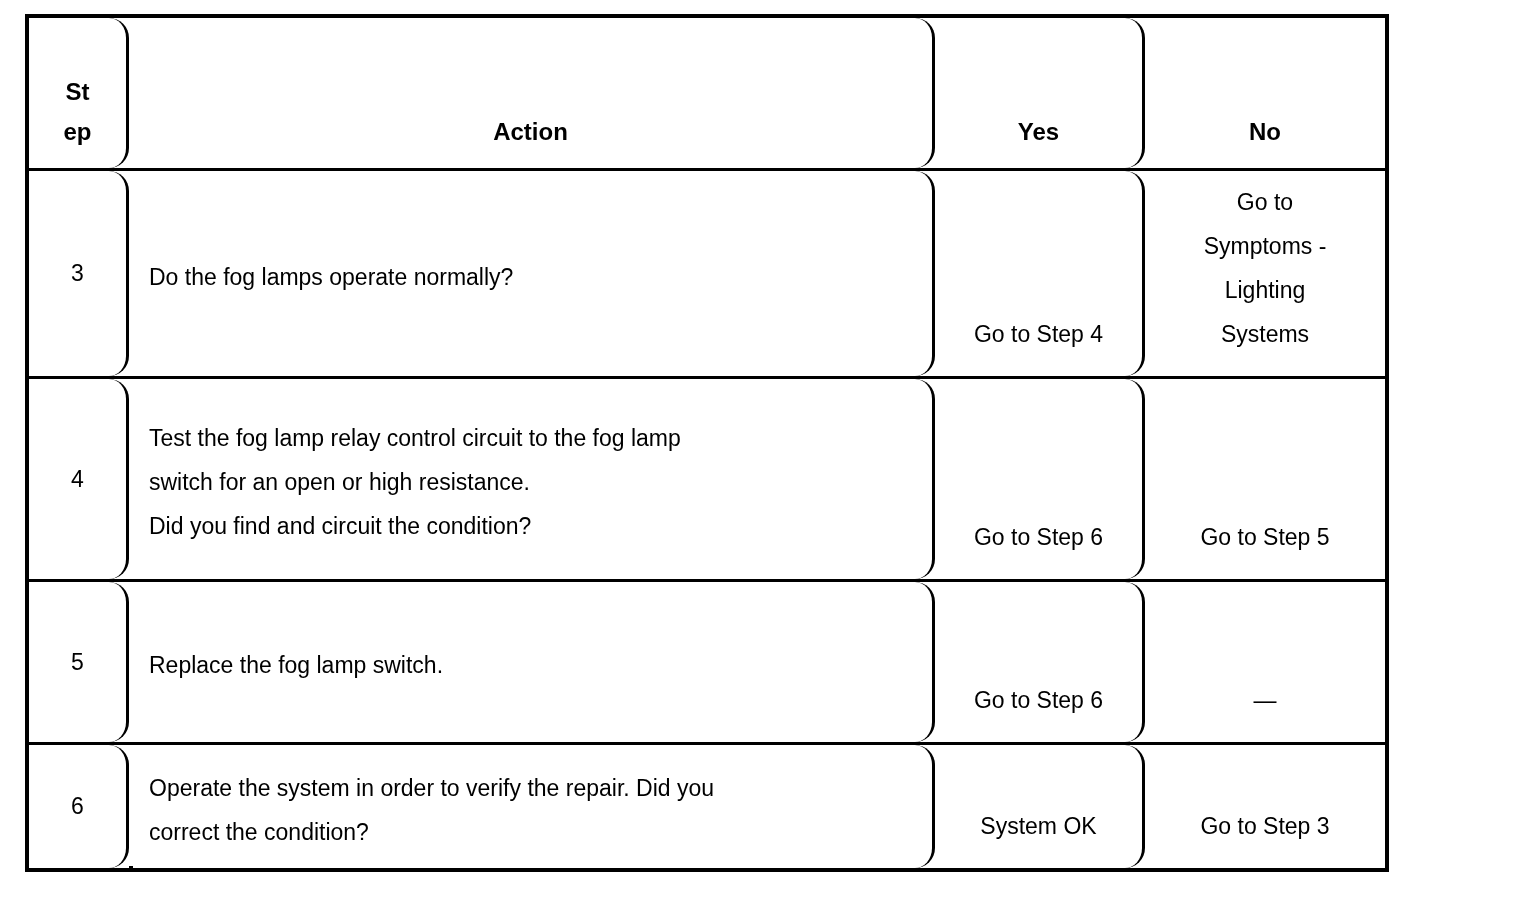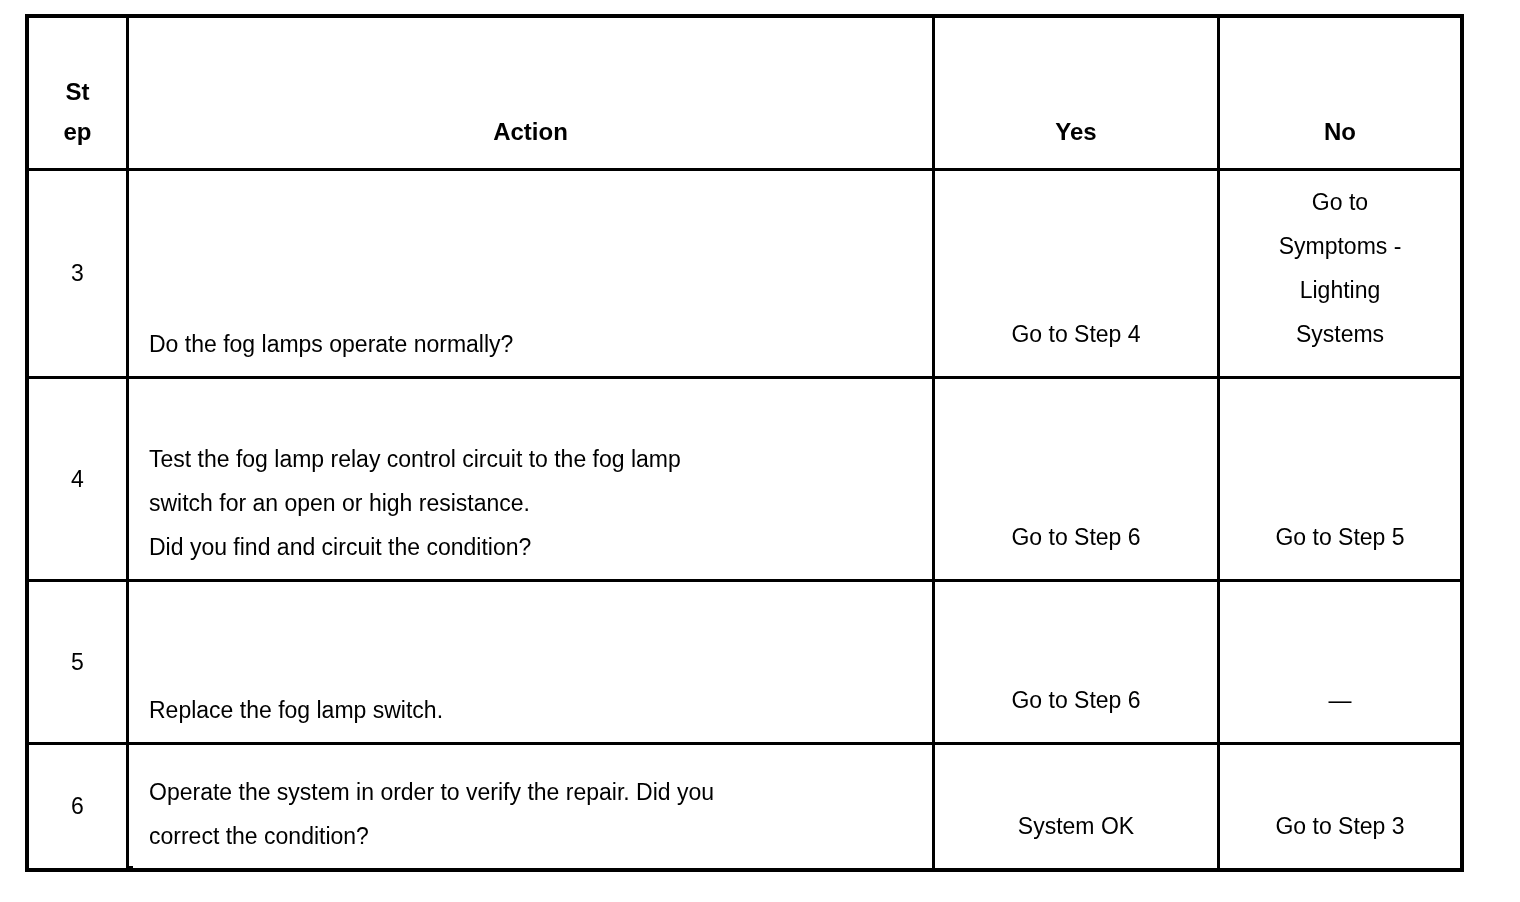--- a/index.html
+++ b/index.html
@@ -26,25 +26,26 @@
   }
   .row {
     display: flex;
     border-bottom: 3px solid #000000;
   }
   .row:last-child { border-bottom: none; }
   .cell {
     box-sizing: border-box;
     border-right: 3px solid #000000;
     overflow: hidden;
+    border-radius: 20px;
   }
   .cell:last-child { border-right: none; }
   .col-step   { width: 100px; }
   .col-action { width: 806px; }
-  .col-yes    { width: 285px; }
+  .col-yes    { width: 210px; }
   .col-no     { width: 240px; }
 
   .r-header { height: 150px; }
   .r-3 { height: 205px; }
   .r-4 { height: 200px; }
   .r-5 { height: 160px; }
   .r-6 { height: 123px; }
 
   .hcell {
     display: flex;
@@ -61,21 +62,21 @@
   }
   .step-cell {
     display: flex;
     align-items: center;
     justify-content: center;
     font-size: 23px;
   }
   .action-cell {
     display: flex;
     flex-direction: column;
-    justify-content: flex-end;
+    justify-content: center;
     padding: 16px 12px 10px 20px;
     font-size: 23px;
   }
   .action-main {
     white-space: pre-line;
     line-height: 44px;
   }
   .action-question {
     line-height: 44px;
     min-height: 0;

